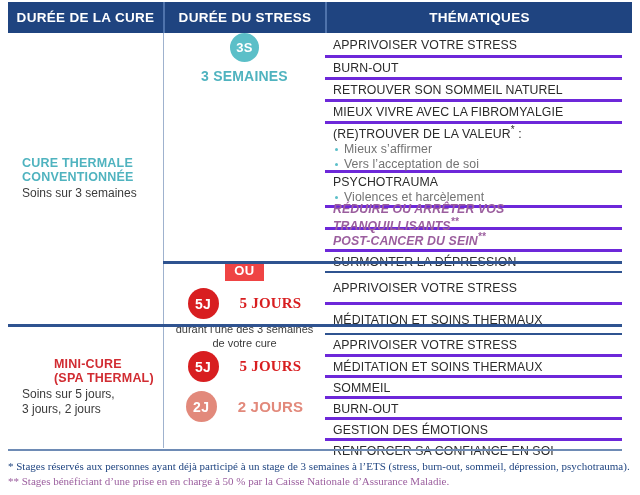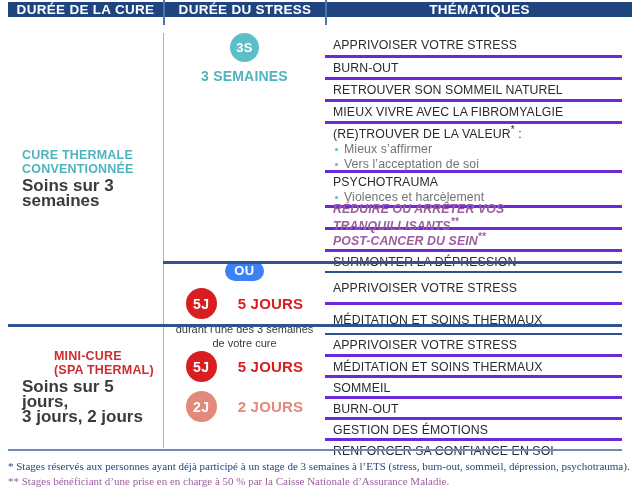--- a/index.html
+++ b/index.html
@@ -7,21 +7,21 @@
     width:640px;height:495px;
     background:#ffffff;
     font-family:"Liberation Sans", sans-serif;
     -webkit-font-smoothing:antialiased;
     overflow:hidden;
   }
   .sheet{position:relative;width:640px;height:495px;}
 
   
   .header{
-    position:absolute;left:8px;top:2px;width:624px;height:15px;
+    position:absolute;left:8px;top:2px;width:624px;height:31px;
     background:#1F4480;display:flex;align-items:center;
   }
   .hcell{
     color:#ffffff;font-weight:bold;font-size:13.5px;letter-spacing:.3px;
     text-align:center;height:31px;line-height:31px;
     box-sizing:border-box;
   }
   .hcell.c1{width:155px;}
   .hcell.c2{width:162px;border-left:2px solid #4F73AC;}
   .hcell.c3{flex:1;border-left:2px solid #4F73AC;}
@@ -31,41 +31,41 @@
   .col-mid{position:absolute;left:163px;top:33px;width:162px;height:415px;
            border-left:1px solid #9FB2CE;}
   .col-right{position:absolute;left:325px;top:33px;width:297px;height:415px;}
 
   
   .lsec{position:relative;box-sizing:border-box;}
 
   .left-title{font-weight:bold;font-size:12.5px;line-height:14px;letter-spacing:.2px;}
   .left-title.teal{color:#4FB3BF;}
   .left-title.red{color:#D12C32;padding-left:32px;}
-  .left-sub{color:#3B3B3B;font-size:17px;line-height:15px;margin-top:2px;font-weight:bold;}
+  .left-sub{color:#3B3B3B;font-size:12px;line-height:15px;margin-top:2px;}
 
   
   .badge-row{display:flex;align-items:center;justify-content:space-between;gap:21px;}
   .circ{
     border-radius:50%;color:#fff;font-weight:bold;
     display:flex;align-items:center;justify-content:center;
     font-size:14px;letter-spacing:.3px;
   }
   .circ.teal{width:29px;height:29px;background:#5BBFC8;font-size:13px;}
   .circ.red{width:31px;height:31px;background:#D81E20;}
   .circ.salmon{width:31px;height:31px;background:#E2897B;}
 
   .blabel{font-weight:bold;font-size:15px;letter-spacing:.2px;}
   .blabel.teal{color:#4FB3BF;font-size:14px;}
-  .blabel.red{color:#D81E20;}
+  .blabel.red{color:#D81E20;font-family:Liberation Serif, serif;}
   .blabel.salmon{color:#E2897B;}
 
   .ou-box{
-    background:#3b82f6;color:#fff;font-weight:bold;font-size:13px;
-    padding:2px 9px 3px;display:inline-block;letter-spacing:.5px;border-radius:10px;
+    background:#ef4444;color:#fff;font-weight:bold;font-size:13px;
+    padding:2px 9px 3px;display:inline-block;letter-spacing:.5px;
   }
   .note-small{
     color:#3B3B3B;font-size:11px;line-height:13.5px;text-align:center;
     margin-top:4px;
   }
 
   
   .trow{
     box-sizing:border-box;
     border-top:3px solid #6d28d9;

